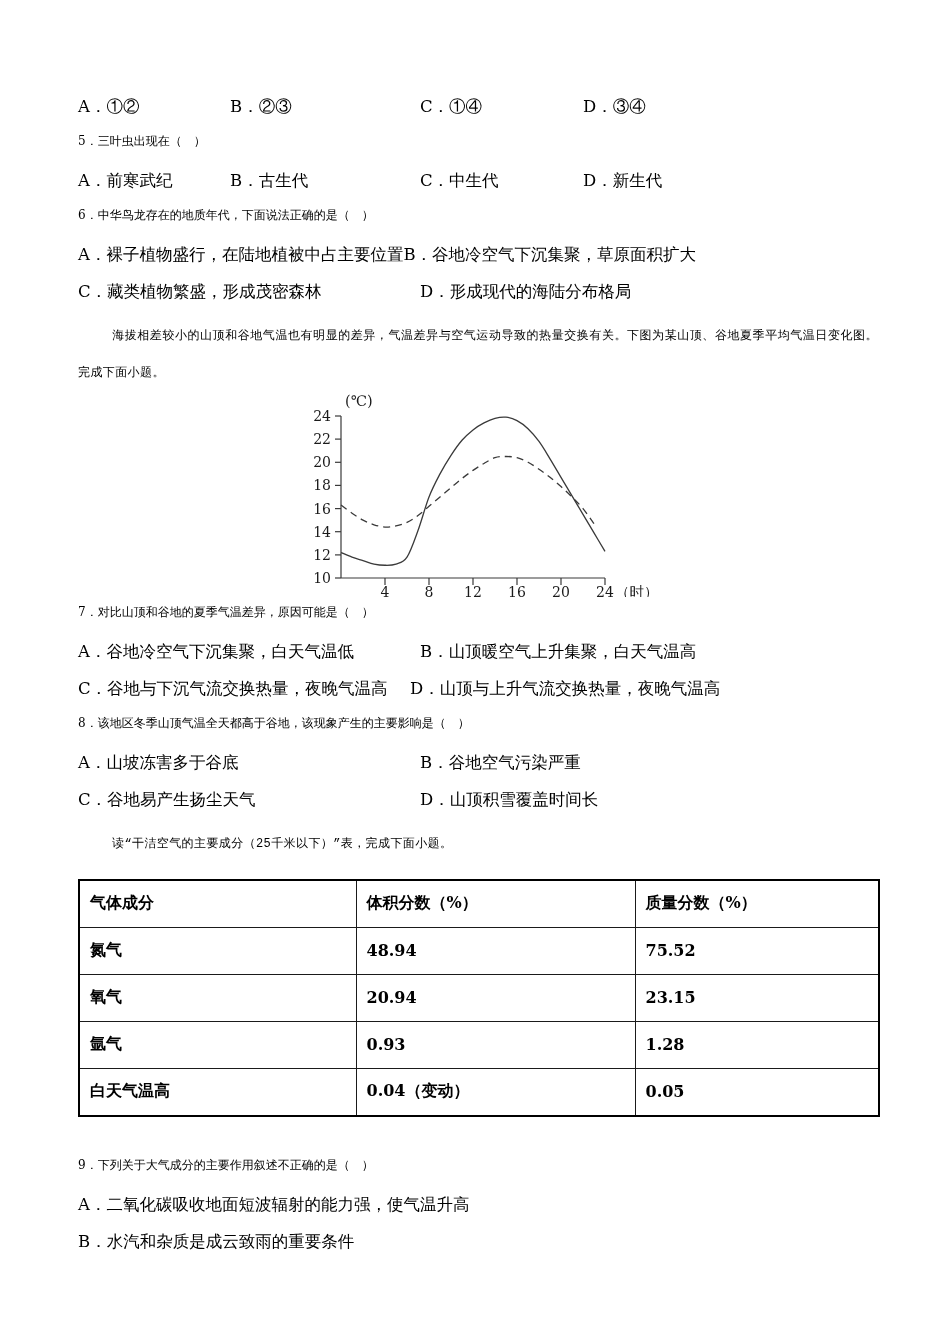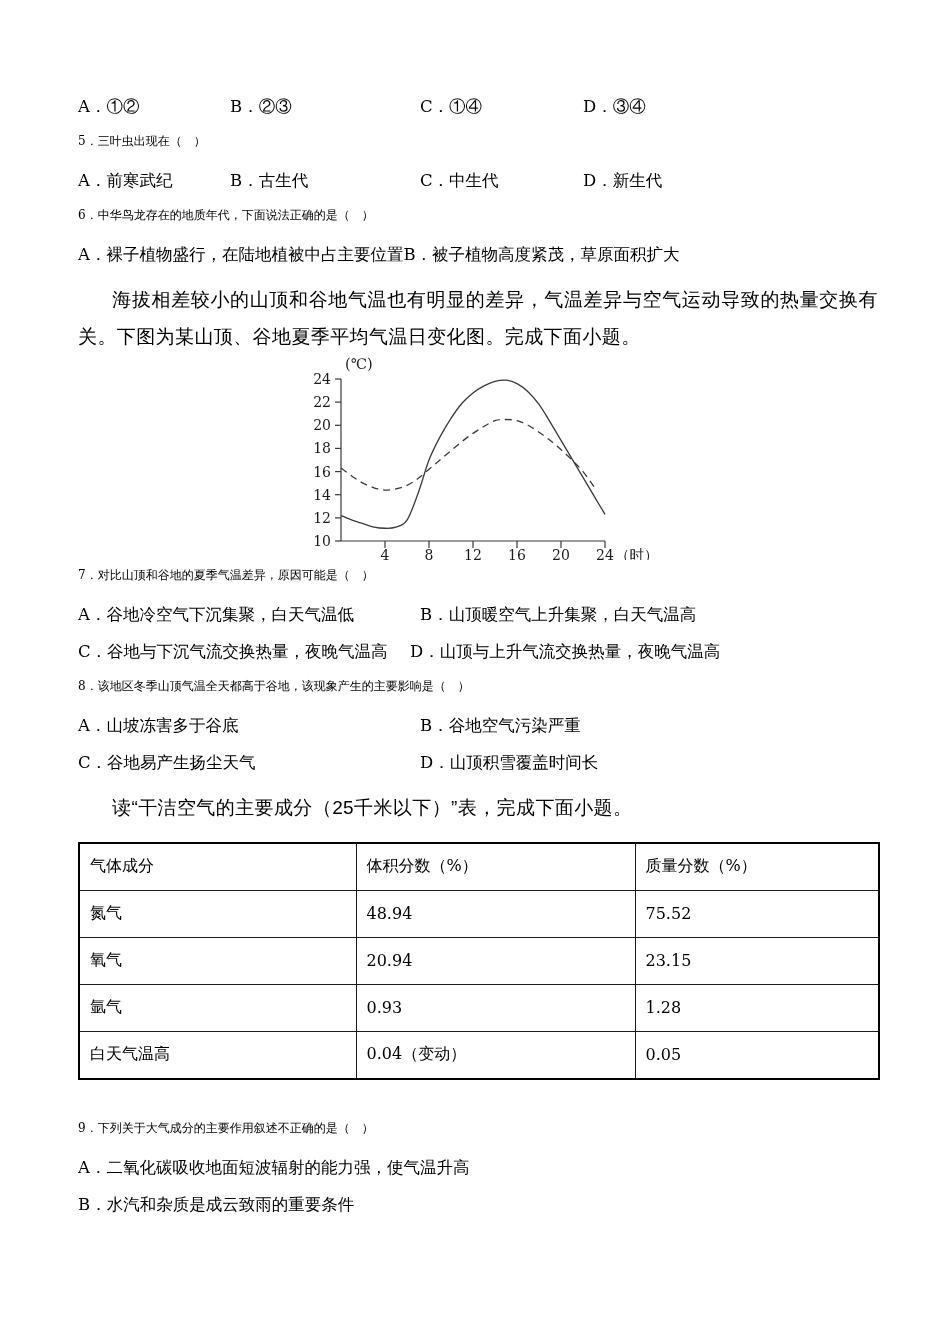--- a/index.html
+++ b/index.html
@@ -39,22 +39,22 @@
     font-size: 16.5px;
     white-space: nowrap;
   }
   .qline {
     font-size: 12px;
     white-space: nowrap;
   }
 
   
   .para {
-    font-family: Liberation Sans, sans-serif;
-    font-size: 19px;
+    font-family: Liberation Mono, monospace;
+    font-size: 12px;
     line-height: 37px;
     text-align: justify;
     letter-spacing: 0.4px;
   }
   .para .indent { display:inline-block; width: 34px; }
 
   
   .chart-wrap {
     position: relative;
     width: 800px;
@@ -70,21 +70,21 @@
   table.gas {
     border-collapse: collapse;
     width: 800px;
     margin: 0;
     table-layout: fixed;
   }
   table.gas td, table.gas th {
     border: 1px solid #1a1a1a;
     padding: 9px 10px 11px 10px;
     font-size: 16px;
-    font-weight: normal;
+    font-weight: bold;
     text-align: left;
     height: 26px;
     vertical-align: middle;
     font-family: "DejaVu Serif", "Liberation Serif", serif;
   }
   table.gas { border: 2px solid #000; }
   table.gas col.c1 { width: 277px; }
   table.gas col.c2 { width: 279px; }
   table.gas col.c3 { width: 244px; }
 
@@ -111,21 +111,25 @@
       <span class="opt" style="left:0px">A．前寒武纪</span>
       <span class="opt" style="left:152px">B．古生代</span>
       <span class="opt" style="left:342px">C．中生代</span>
       <span class="opt" style="left:505px">D．新生代</span>
     </div>
 
     <div class="row">
       <span class="opt qline" style="left:0px">6．中华鸟龙存在的地质年代，下面说法正确的是（　）</span>
     </div>
     <div class="row">
-      <span class="opt" style="left:0px">A．裸子植物盛行，在陆地植被中占主要位置B．被子植物高度紧茂，草原面积扩大</span>
+      <span class="opt" style="left:0px">A．裸子植物盛行，在陆地植被中占主要位置B．谷地冷空气下沉集聚，草原面积扩大</span>
+    </div>
+    <div class="row">
+      <span class="opt" style="left:0px">C．藏类植物繁盛，形成茂密森林</span>
+      <span class="opt" style="left:342px">D．形成现代的海陆分布格局</span>
     </div>
 
     <div class="para"><span class="indent"></span><span>海拔相差较小的山顶和谷地气温也有明显的差异，气温差异与空气运动导致的热量交换有关。下图为某山顶、谷地夏季平均气温日变化图。完成下面小题。</span></div>
 
     <div class="chart-wrap">
       <svg class="chart-svg" width="360" height="205" viewBox="0 0 360 205">
 
         <g stroke="#3a3a3a" stroke-width="1.2" fill="none">
           <line x1="45" y1="24" x2="45" y2="186"></line>
           <line x1="45" y1="186" x2="309" y2="186"></line>

